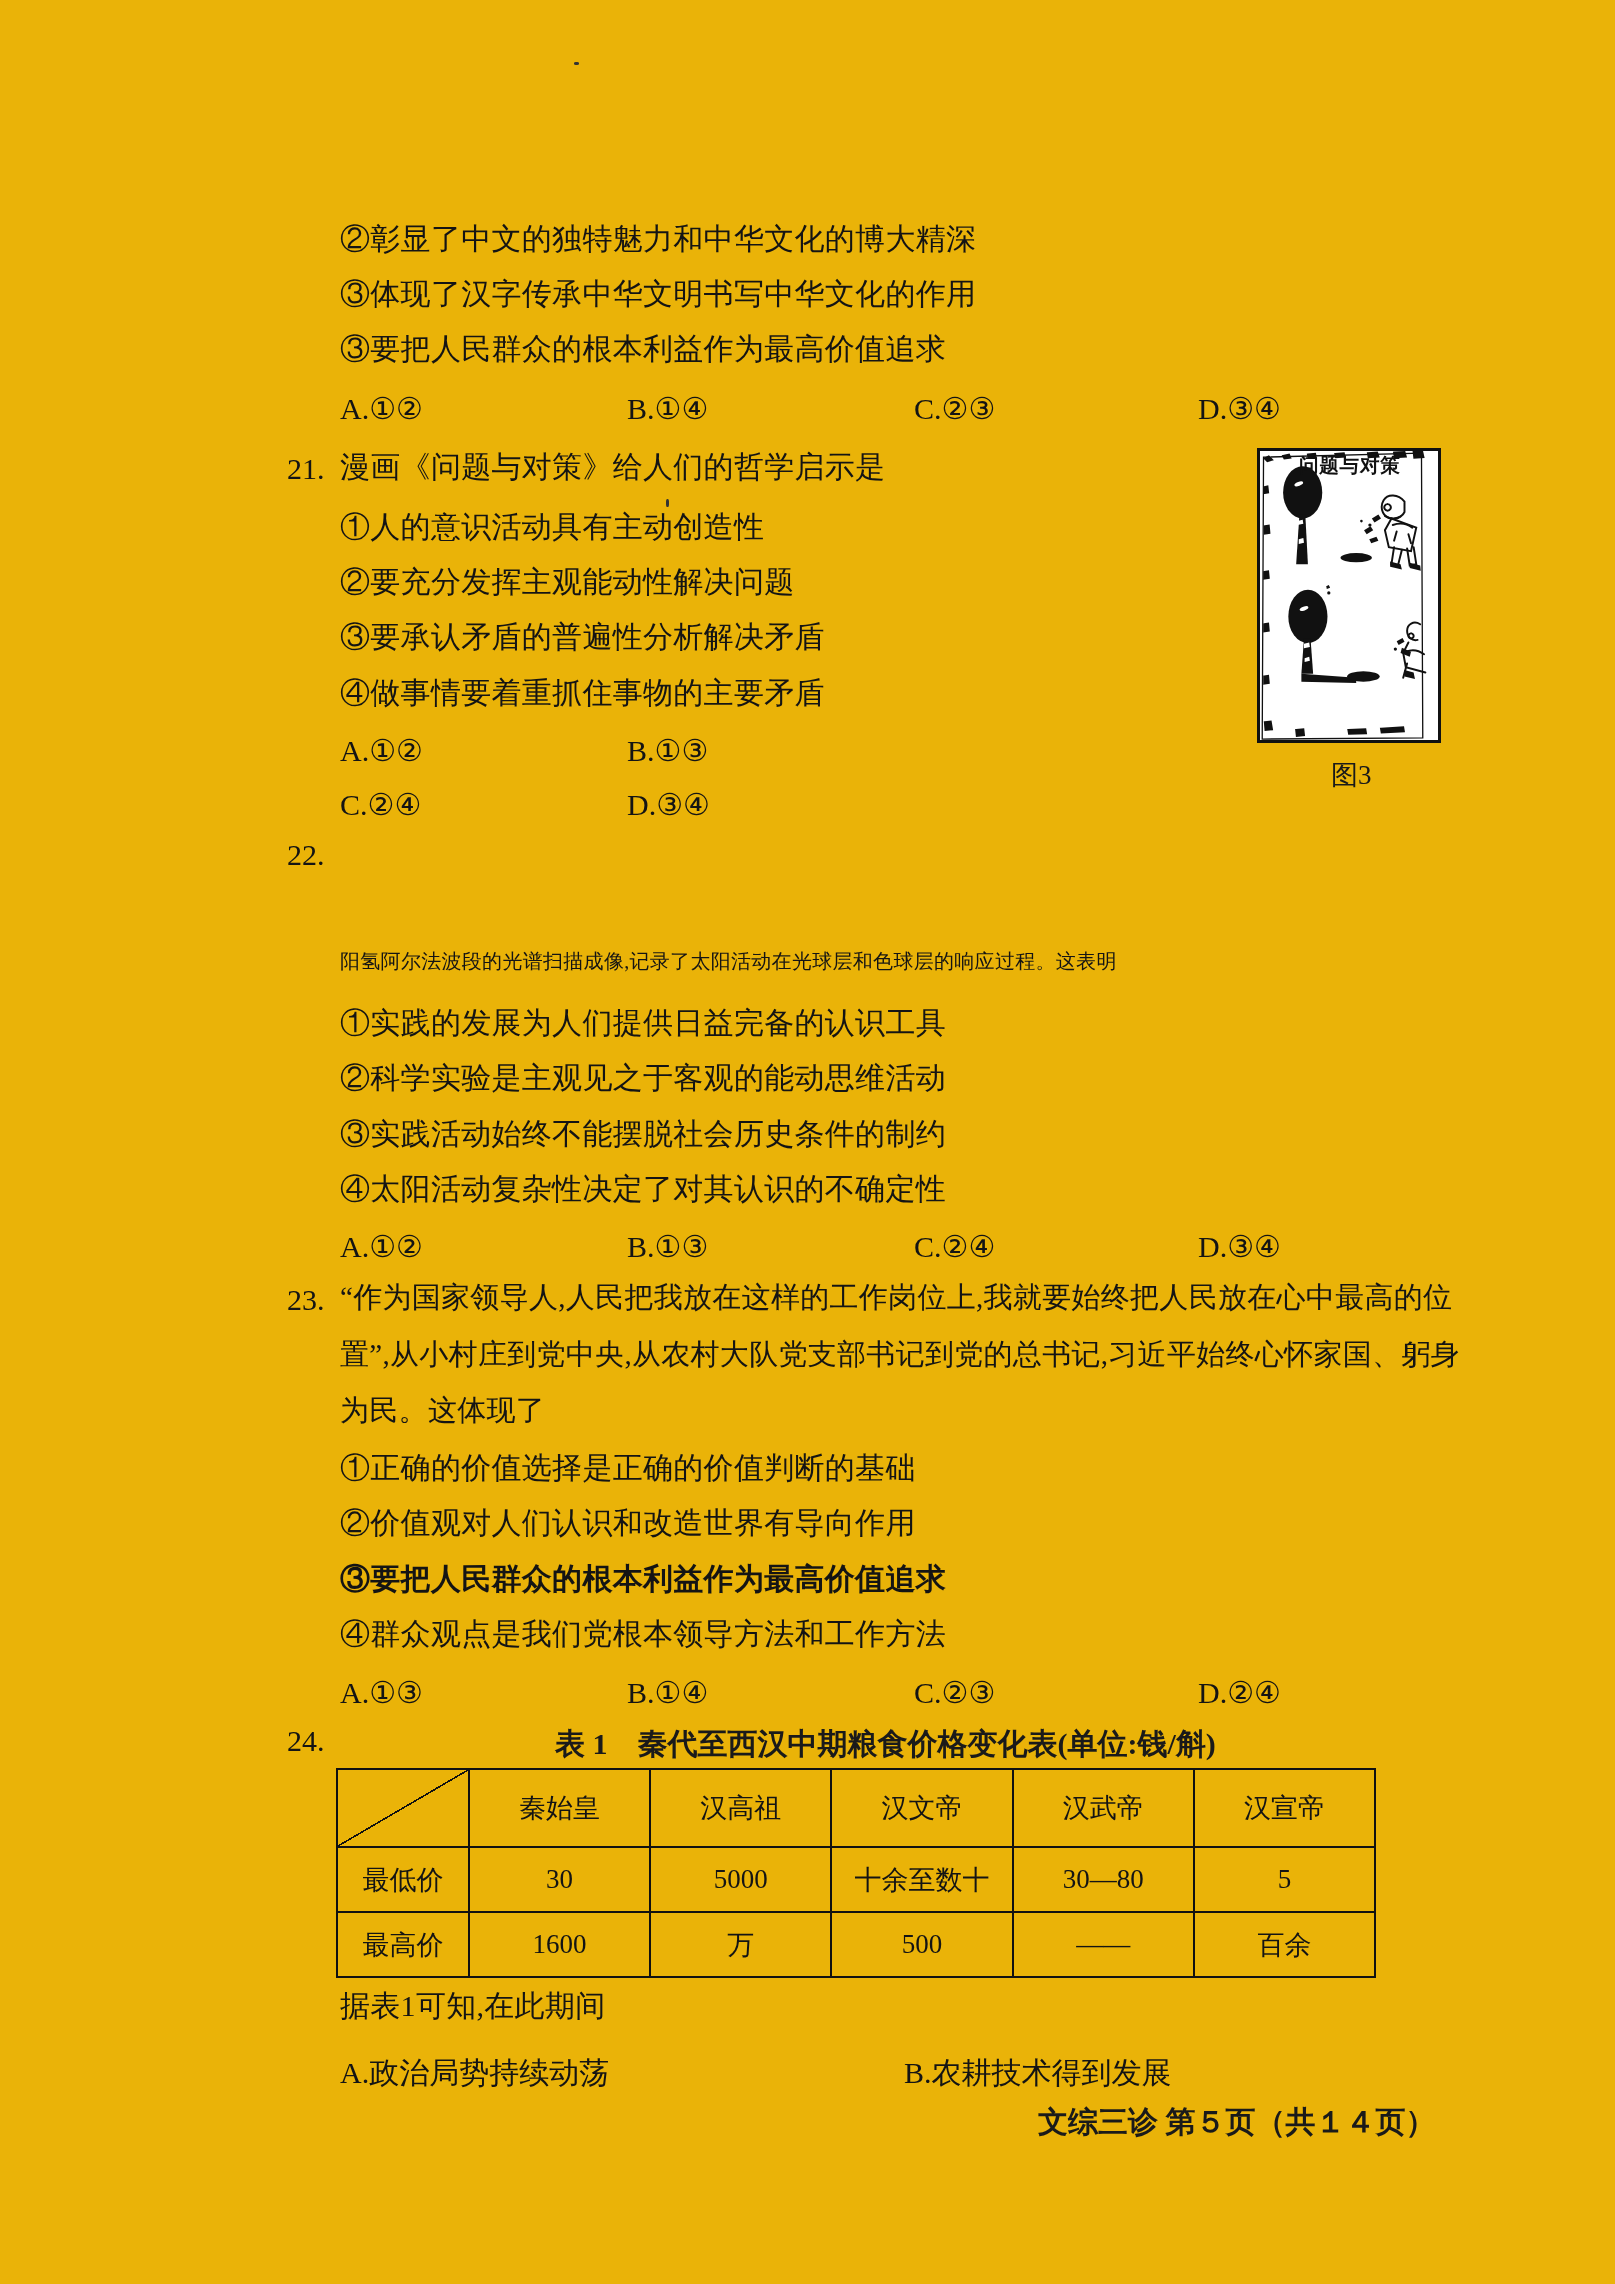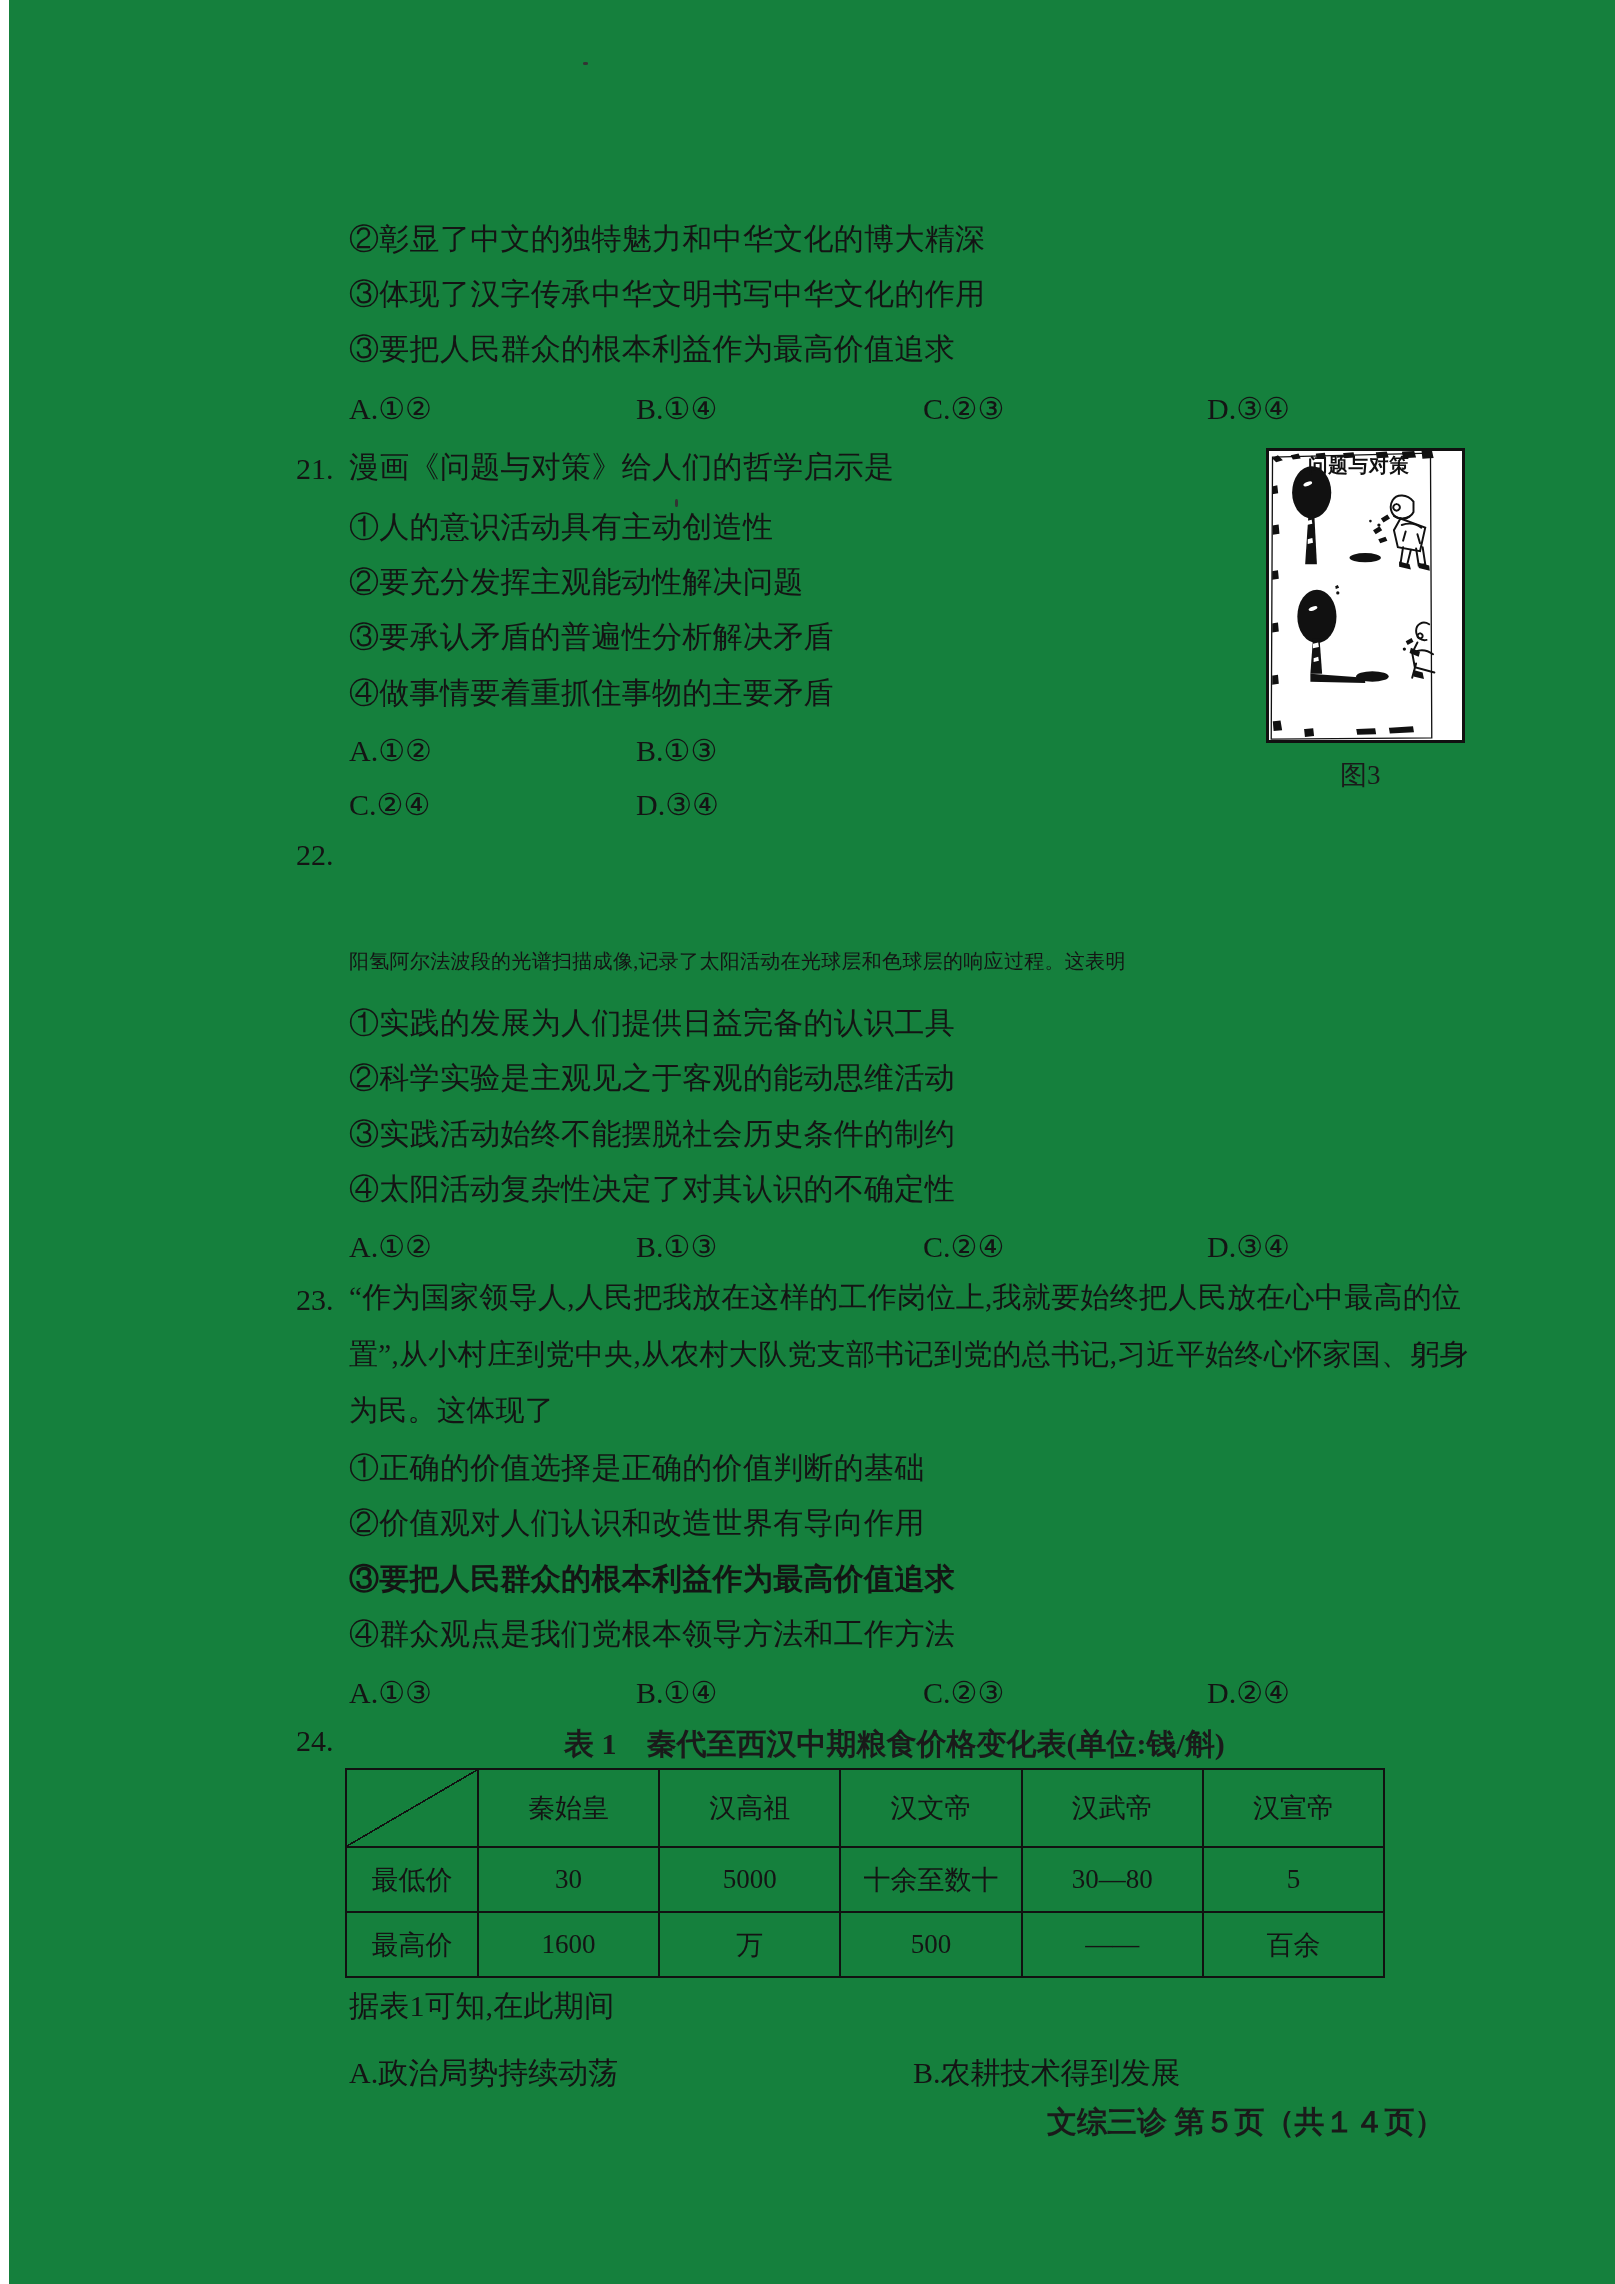--- a/index.html
+++ b/index.html
@@ -11,22 +11,21 @@
     width: 1616px;
     height: 2284px;
     position: relative;
     font-family: "Liberation Serif", "DejaVu Serif", serif;
     color: #1a1a1a;
     overflow: hidden;
   }
   .page {
     position: absolute;
     inset: 0;
-    background: #15803d;
-    margin-left: 9px;
+    background: #eab308;
   }
 
   
   .tline {
     position: absolute;
     white-space: nowrap;
     font-size: 30px;
     line-height: 1.0;
     letter-spacing: 0.3px;
     color: #141414;
@@ -38,21 +37,21 @@
   .sub    { font-size: 30px; }
 
   
   .page * { -webkit-font-smoothing: none; }
 
   
   #comic-figure {
     position: absolute;
     left: 1257px;
     top: 448px;
-    width: 199px;
+    width: 184px;
     height: 295px;
   }
   #comic-figure .frame {
     position: absolute;
     inset: 0;
     border: 3.3px solid #111;
     background: #fff;
   }
   #comic-caption {
     position: absolute;

